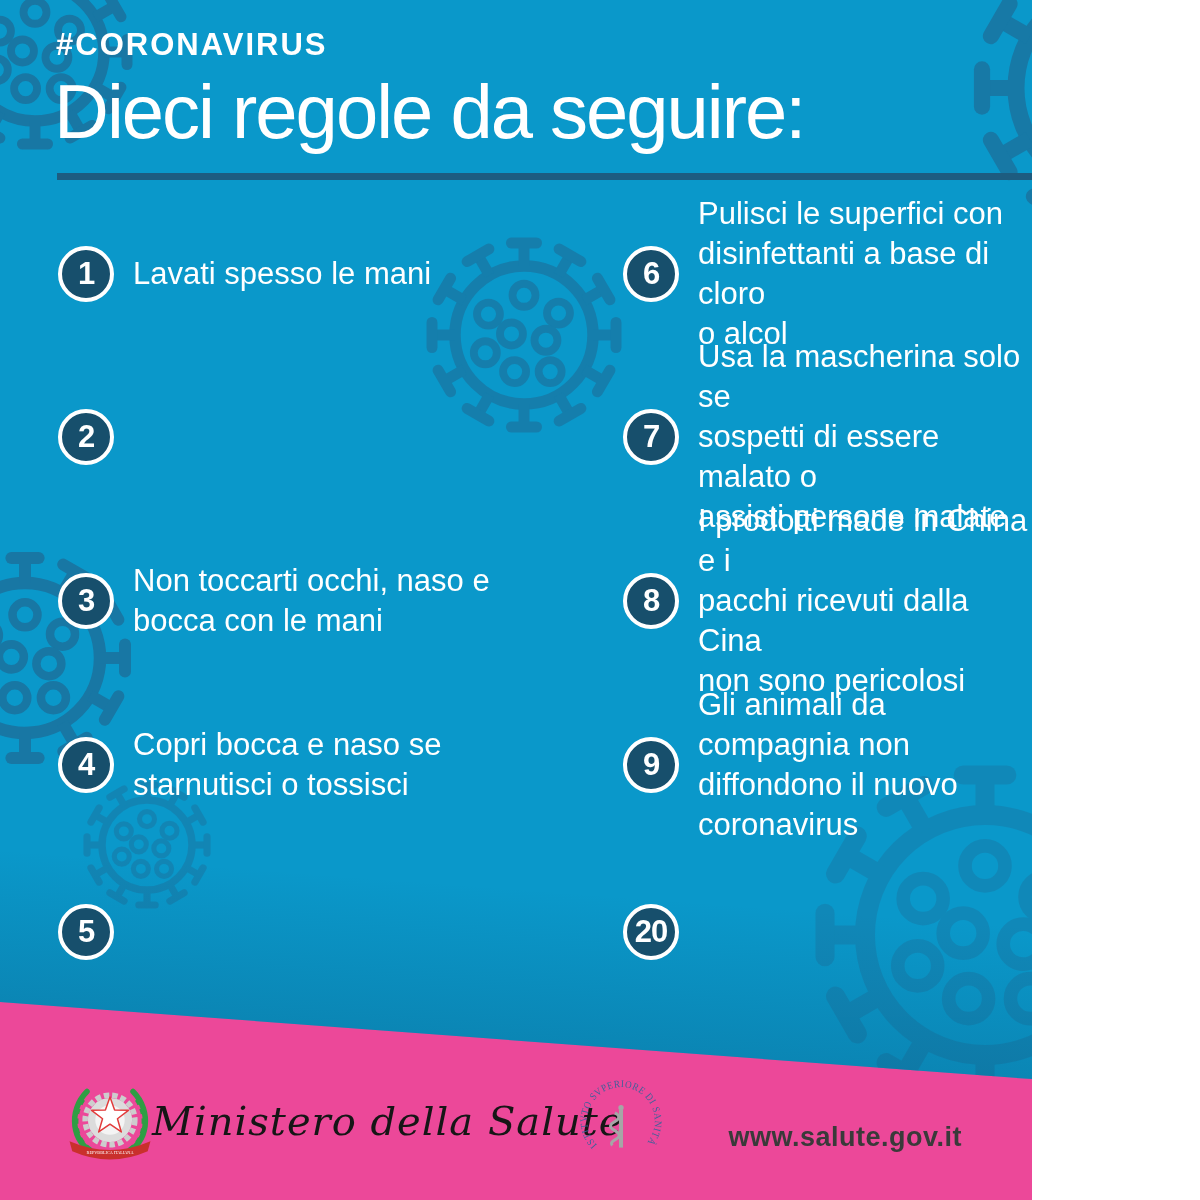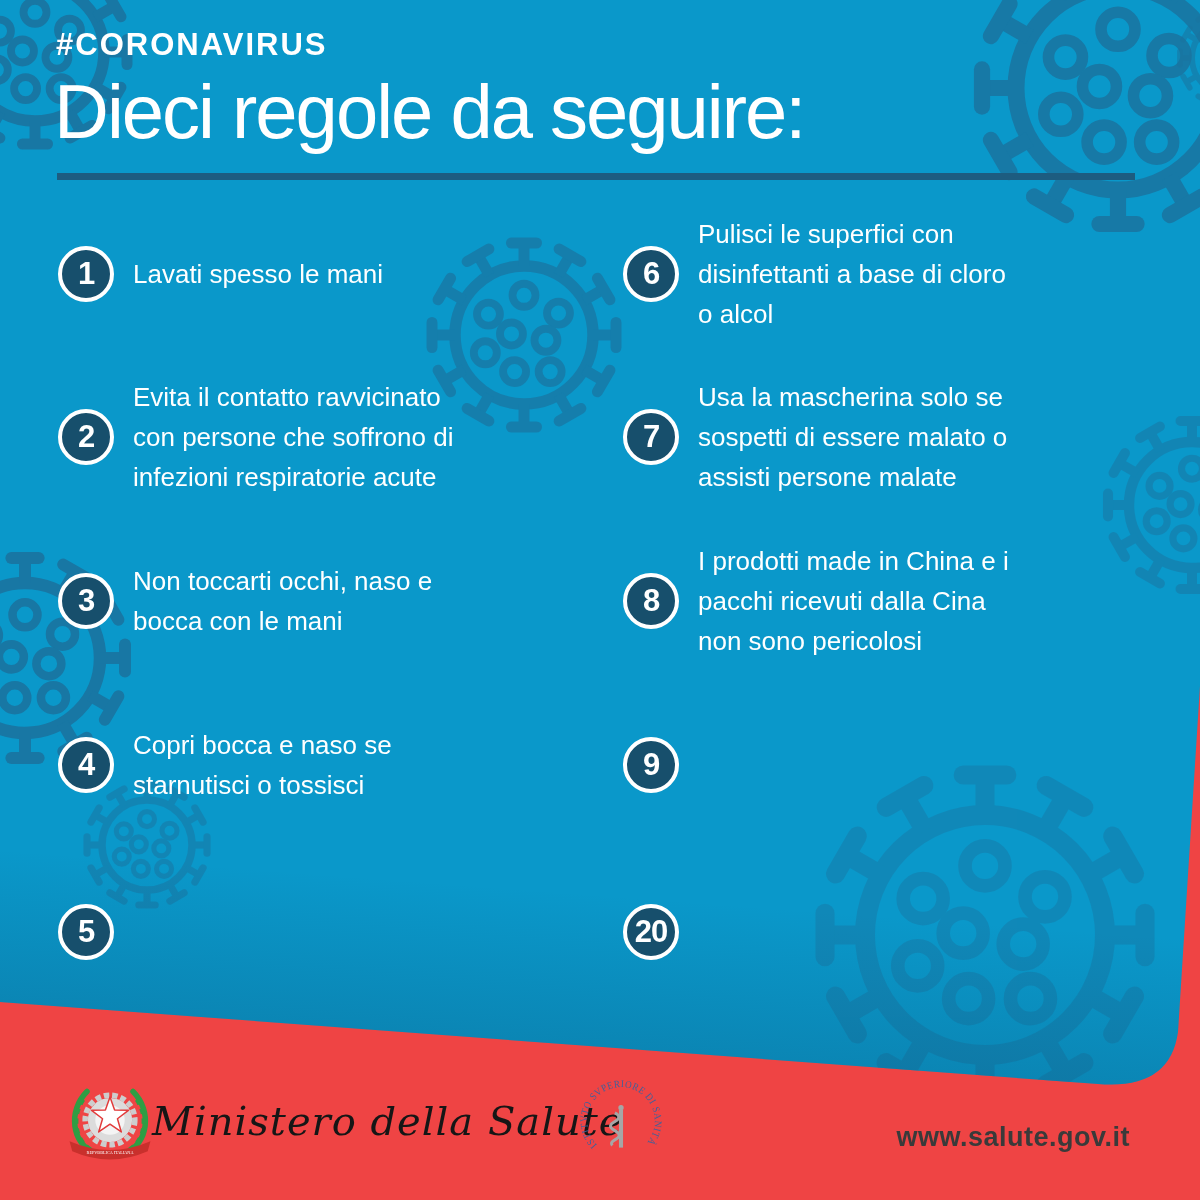--- a/index.html
+++ b/index.html
@@ -1,17 +1,17 @@
 <!DOCTYPE html>
 <html style="--background: #0a98ca; --watermark: #1a74a0; --number_badge: #174f6c; --title_underline: #1d5c80; --footer_text: #3a3a3a;"><head>
 <meta charset="utf-8">
 <style>
   html,body{margin:0;padding:0;}
   body{font-family:"Liberation Sans","DejaVu Sans",sans-serif;}
-  .canvas{position:relative;width:1200px;height:1200px;background:#ef4444;overflow:hidden;}
+  .canvas{position:relative;width:1032px;height:1200px;background:#ec4899;overflow:hidden;}
 
   
   .blue-shape{
     position:absolute;inset:0;
     background:var(--background,#0a98ca);
     clip-path:path("M0 0 H1200 V686 L1178 1032 Q1170 1090 1098 1084 L0 1002 Z");
   }
   .edge-shade{
     position:absolute;left:-80px;top:900px;width:1500px;height:210px;
     background:linear-gradient(to bottom,rgba(13,74,110,0) 0%,rgba(13,74,110,0.32) 100%);
@@ -30,21 +30,21 @@
     background:var(--title_underline,#1d5c80);}
 
   
   .rule{position:absolute;display:flex;align-items:center;gap:19px;transform:translateY(-50%);}
   .rule.col-left{left:58px;}
   .rule.col-right{left:623px;}
   .badge{flex:0 0 auto;width:56px;height:56px;box-sizing:border-box;border:4.5px solid #fff;
     border-radius:50%;background:var(--number_badge,#174f6c);color:#fff;
     display:flex;align-items:center;justify-content:center;
     font-size:31px;font-weight:bold;letter-spacing:-1px;}
-  .rule-text{color:#fff;font-size:26px;line-height:40px;white-space:pre-line;}
+  .rule-text{color:#fff;font-size:31px;line-height:40px;white-space:pre-line;}
 
   
   .emblem{position:absolute;left:62px;top:1074px;width:96px;height:92px;}
   .ministero{position:absolute;left:152px;top:1098px;
     font-family:"DejaVu Serif","Liberation Serif",serif;font-style:italic;
     font-size:40px;color:#161616;letter-spacing:1px;}
   .iss{position:absolute;left:577px;top:1077px;width:88px;height:88px;
     font-family:"Liberation Serif",serif;}
   .website{position:absolute;right:70px;top:1122px;color:var(--footer_text,#3a3a3a);
     font-weight:bold;font-size:27px;letter-spacing:0.5px;text-decoration:none;}
@@ -119,23 +119,20 @@
   <div class="hashtag">#CORONAVIRUS</div>
   <div class="title">Dieci regole da seguire:</div>
   <div class="underline"></div>
 
   <div class="rule col-left" style="top:274px">
     <span class="badge">1</span>
     <div class="rule-text">Lavati spesso le mani</div>
   </div>
   <div class="rule col-left" style="top:437px">
     <span class="badge">2</span>
-    <div class="rule-text">Evita il contatto ravvicinato
-con persone che soffrono di
-infezioni respiratorie acute</div>
   </div>
   <div class="rule col-left" style="top:601px">
     <span class="badge">3</span>
     <div class="rule-text">Non toccarti occhi, naso e
 bocca con le mani</div>
   </div>
   <div class="rule col-left" style="top:765px">
     <span class="badge">4</span>
     <div class="rule-text">Copri bocca e naso se
 starnutisci o tossisci</div>
@@ -157,20 +154,22 @@
 assisti persone malate</div>
   </div>
   <div class="rule col-right" style="top:601px">
     <span class="badge">8</span>
     <div class="rule-text">I prodotti made in China e i
 pacchi ricevuti dalla Cina
 non sono pericolosi</div>
   </div>
   <div class="rule col-right" style="top:765px">
     <span class="badge">9</span>
+    <div class="rule-text">Gli animali da compagnia non
+diffondono il nuovo coronavirus</div>
   </div>
   <div class="rule col-right" style="top:932px">
     <span class="badge">20</span>
   </div>
 
   <svg class="emblem" viewBox="-50 -50 100 100">
     <path d="M -16 36 C -42 26 -46 -10 -25 -31" fill="none" stroke="#2f9e44" stroke-width="6" stroke-linecap="round"></path>
     <path d="M -21 32 C -39 21 -42 -6 -27 -25" fill="none" stroke="#2f9e44" stroke-width="4.5" stroke-dasharray="6 5"></path>
     <path d="M 16 36 C 42 26 46 -10 25 -31" fill="none" stroke="#2f9e44" stroke-width="6" stroke-linecap="round"></path>
     <path d="M 21 32 C 39 21 42 -6 27 -25" fill="none" stroke="#2f9e44" stroke-width="4.5" stroke-dasharray="6 5"></path>

